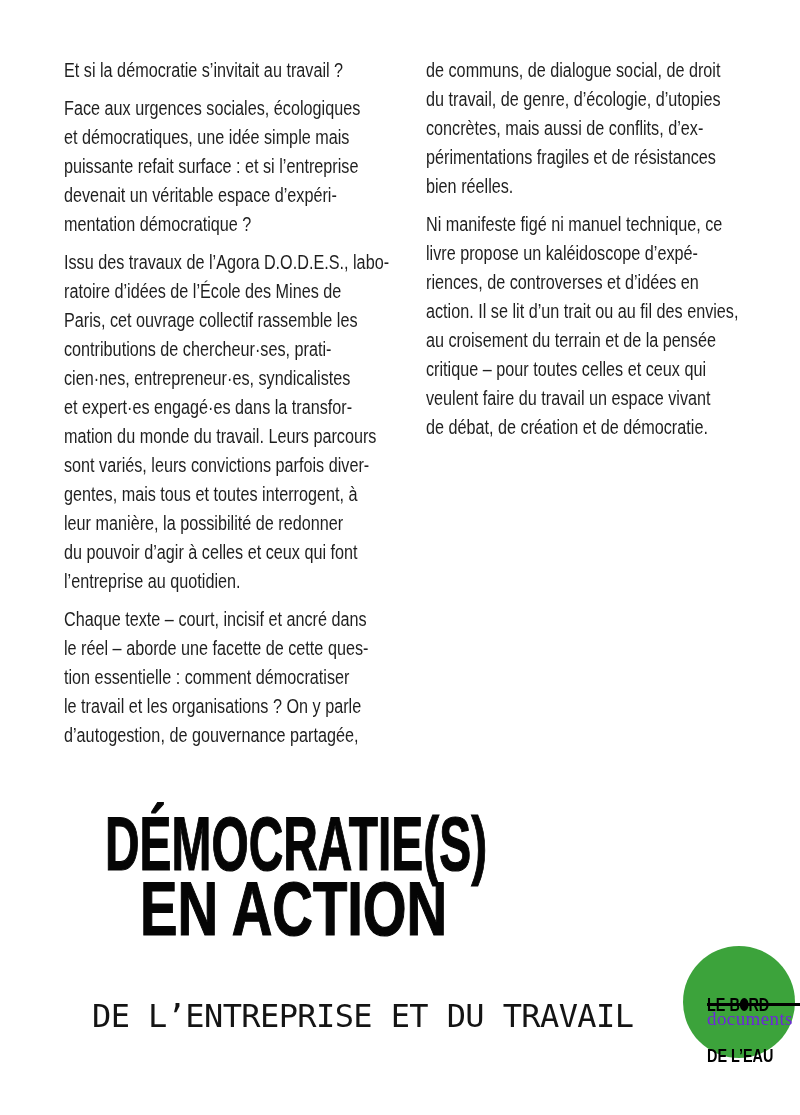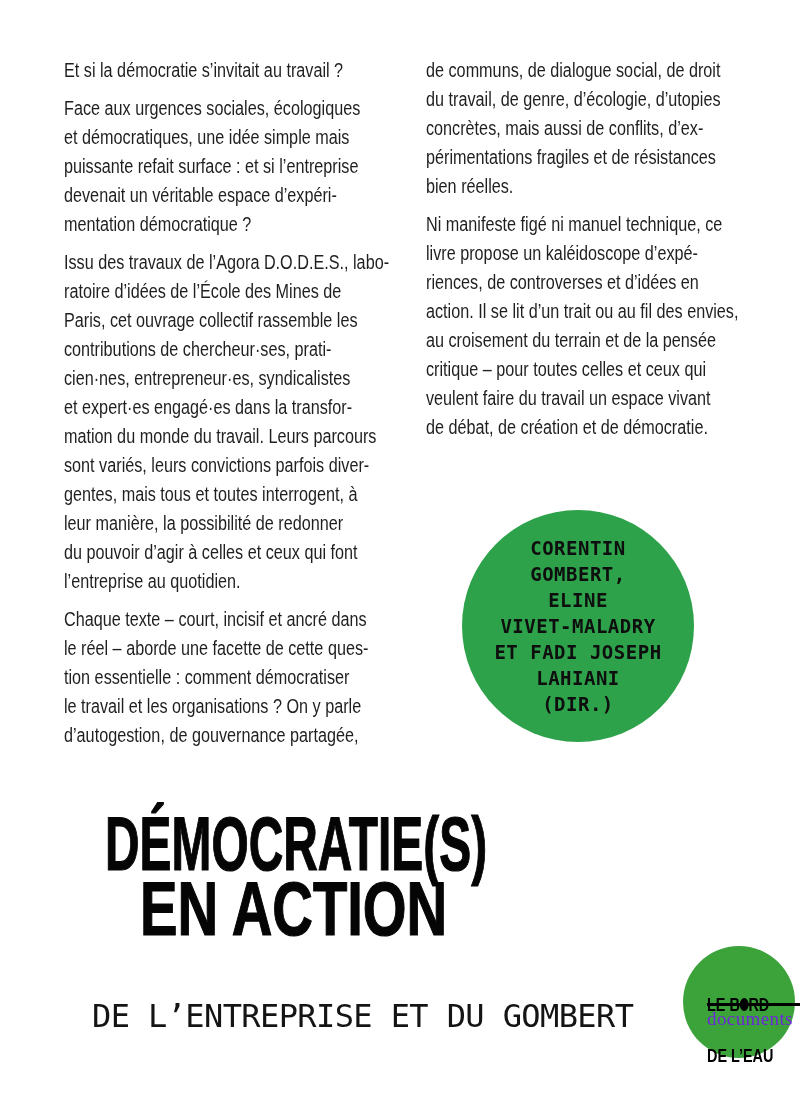--- a/index.html
+++ b/index.html
@@ -106,34 +106,25 @@
     <div class="para">Ni manifeste figé ni manuel technique, ce
 livre propose un kaléidoscope d’expé-
 riences, de controverses et d’idées en
 action. Il se lit d’un trait ou au fil des envies,
 au croisement du terrain et de la pensée
 critique – pour toutes celles et ceux qui
 veulent faire du travail un espace vivant
 de débat, de création et de démocratie.</div>
   </div>
 
-  <div class="badge">
-    <div class="badge-text">CORENTIN
-GOMBERT,
-ELINE
-VIVET-MALADRY
-ET FADI JOSEPH
-LAHIANI
-(DIR.)</div>
-  </div>
 
   <div class="title-line title-1">DÉMOCRATIE(S)</div>
   <div class="title-line title-2">EN ACTION</div>
 
-  <div class="subtitle-line subtitle-2">DE L’ENTREPRISE ET DU GOMBERT</div>
+  <div class="subtitle-line subtitle-2">DE L’ENTREPRISE ET DU TRAVAIL</div>
 
   <div class="logo-circle"></div>
   <div class="logo-name">
     <div><span>LE B</span><span class="logo-o">O</span><span>RD</span></div>
     <div>DE L’EAU</div>
   </div>
   <div class="logo-rule"></div>
   <div class="logo-imprint">documents</div>
 
 </div>

